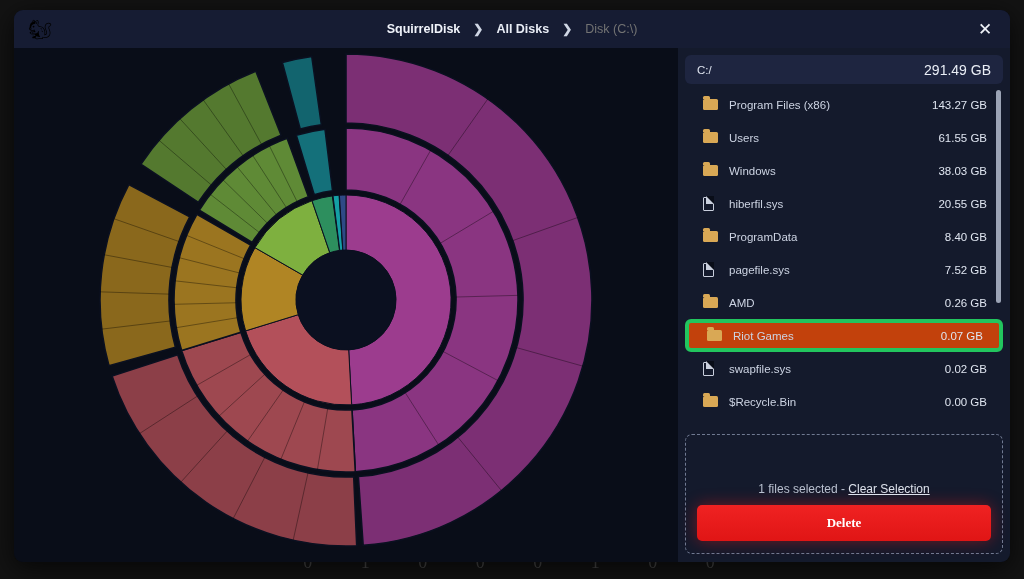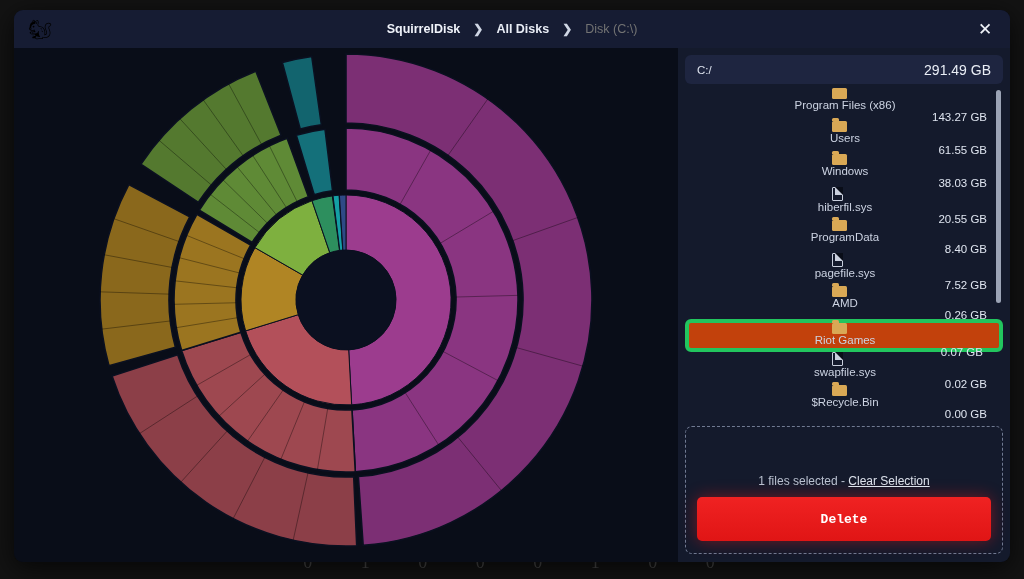--- a/index.html
+++ b/index.html
@@ -122,21 +122,20 @@
     margin-top: 4px;
     overflow: hidden;
   }
   .file-row {
     height: 33px;
     display: flex;
     align-items: center;
     padding: 0 16px 0 18px;
     border-radius: 6px;
     cursor: pointer;
-    flex-direction: column;
   }
   .file-row.selected {
     border: 4px solid #22c55e;
     background: #c2410c;
   }
   .f-icon {
     width: 26px;
     flex: none;
     display: flex;
     align-items: center;
@@ -213,28 +212,28 @@
     margin-top: 36px;
   }
   .sel-link {
     color: #dde2ec;
     text-decoration: underline;
     cursor: pointer;
   }
   .delete-btn {
     display: block;
     width: 100%;
-    height: 44px;
+    height: 36px;
     border: none;
     border-radius: 5px;
     background: linear-gradient(180deg, #f02222 0%, #e01515 100%);
     color: #ffffff;
     font-size: 13px;
     font-weight: bold;
-    font-family: Liberation Mono, monospace;
+    font-family: Liberation Serif, serif;
     cursor: pointer;
     box-shadow: 0 0 16px rgba(230,25,25,.45);
   }
 </style>
 </head>
 <body>
 
 <div class="desktop-bg">
   <div class="bg-digits">0 1 0 0 0 1 0 0</div>
 </div>

